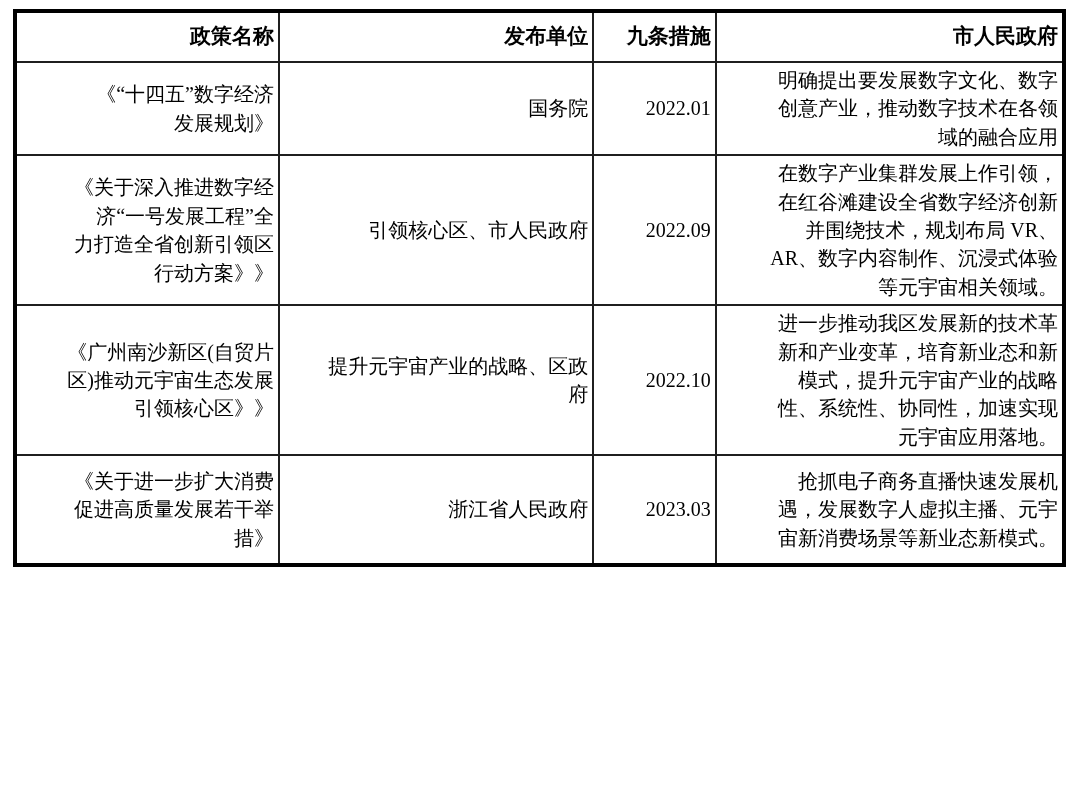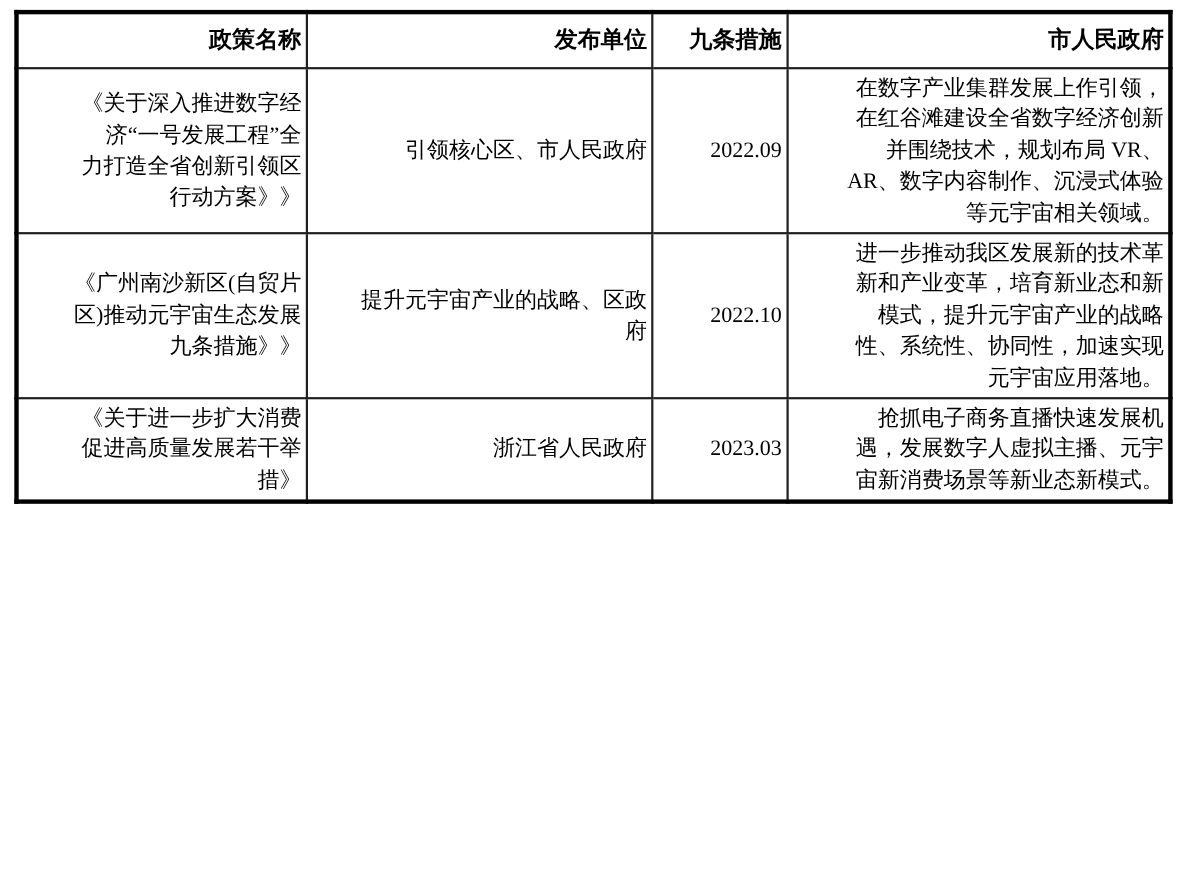--- a/index.html
+++ b/index.html
@@ -66,36 +66,45 @@
     <thead>
       <tr>
         <th>政策名称</th>
         <th>发布单位</th>
         <th>九条措施</th>
         <th>市人民政府</th>
       </tr>
     </thead>
     <tbody>
       <tr>
+        <td>《“十四五”数字经济
+发展规划》</td>
+        <td>国务院</td>
+        <td>2022.01</td>
+        <td>明确提出要发展数字文化、数字
+创意产业，推动数字技术在各领
+域的融合应用</td>
+      </tr>
+      <tr>
         <td>《关于深入推进数字经
 济“一号发展工程”全
 力打造全省创新引领区
 行动方案》》</td>
         <td>引领核心区、市人民政府</td>
         <td>2022.09</td>
         <td>在数字产业集群发展上作引领，
 在红谷滩建设全省数字经济创新
 并围绕技术，规划布局 VR、
 AR、数字内容制作、沉浸式体验
 等元宇宙相关领域。</td>
       </tr>
       <tr>
         <td>《广州南沙新区(自贸片
 区)推动元宇宙生态发展
-九条措施》》</td>
+引领核心区》》</td>
         <td>提升元宇宙产业的战略、区政
 府</td>
         <td>2022.10</td>
         <td>进一步推动我区发展新的技术革
 新和产业变革，培育新业态和新
 模式，提升元宇宙产业的战略
 性、系统性、协同性，加速实现
 元宇宙应用落地。</td>
       </tr>
       <tr>

